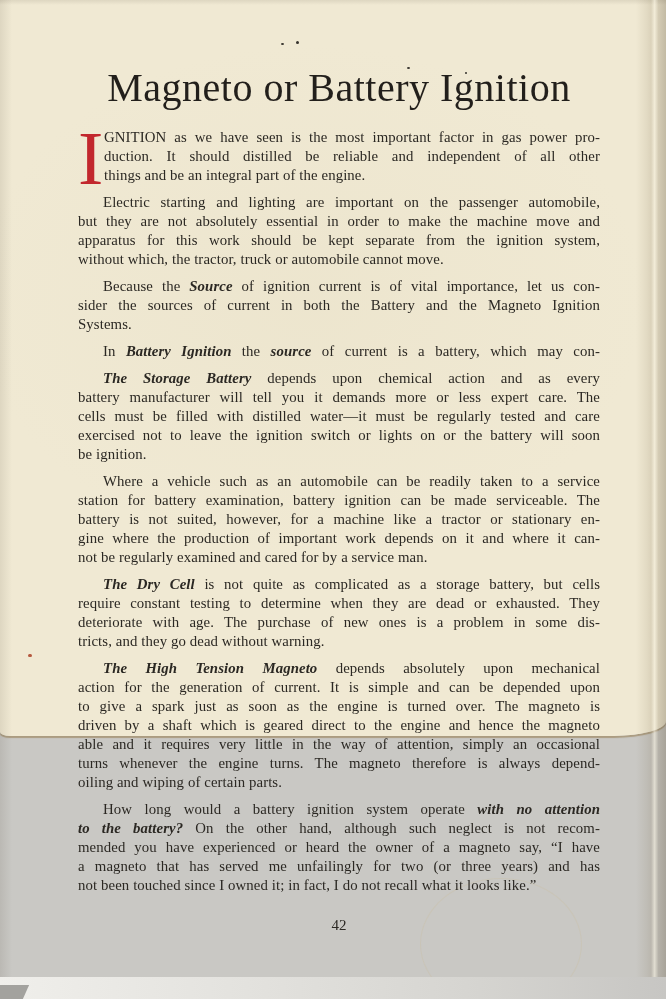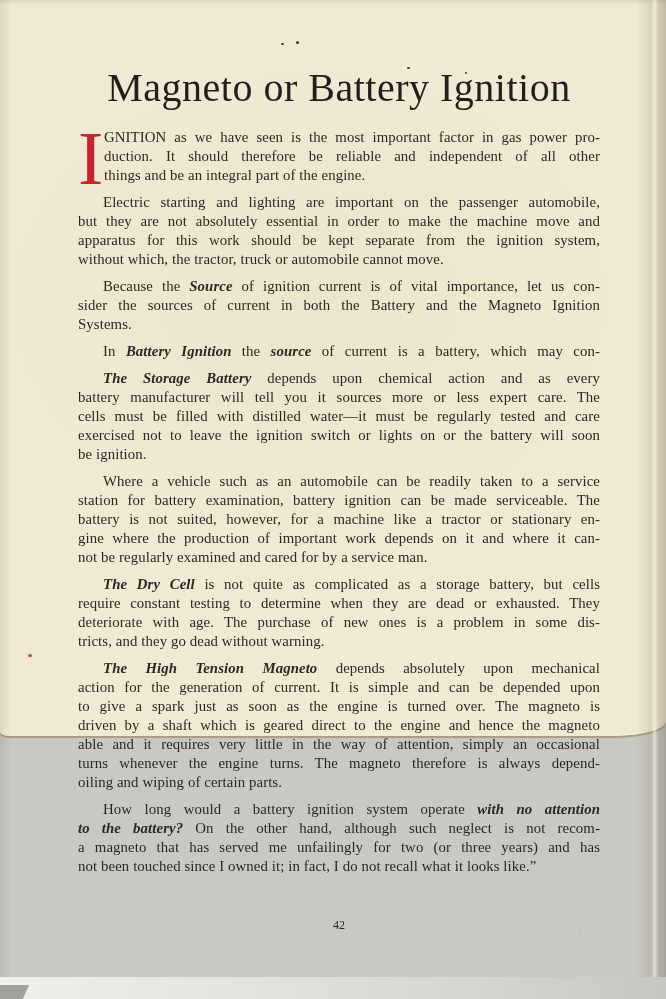--- a/index.html
+++ b/index.html
@@ -97,56 +97,56 @@
   .bi{font-weight:bold;font-style:italic;}
   .drop-cap{
     float:left;
     width:26px;height:57px;
     font-size:76px;line-height:60px;
     color:var(--red);
     text-align:left;
   }
   .page-number{
     position:absolute;left:78px;top:916px;width:522px;
-    text-align:center;font-size:12px;line-height:19px;
+    text-align:center;font-size:15px;line-height:19px;
   }
 </style>
 </head>
 <body>
 
 <div class="page">
   <div class="paper">
     <div class="stain-ring"></div>
 
     <h1 class="title">Magneto or Battery Ignition</h1>
 
     <div class="text-block">
         <div class="para has-drop">
           <span class="drop-cap">I</span>
           <div class="line"><span>GNITION as we have seen is the most important factor in gas power pro-</span></div>
-          <div class="line"><span>duction.  It should therefore be reliable and independent of all other</span></div>
+          <div class="line"><span>duction.  It should distilled be reliable and independent of all other</span></div>
           <div class="line last"><span>things and be an integral part of the engine.</span></div>
         </div>
         <div class="para">
           <div class="line"><span>Electric starting and lighting are important on the passenger automobile,</span></div>
           <div class="line"><span>but they are not absolutely essential in order to make the machine move and</span></div>
           <div class="line"><span>apparatus for this work should be kept separate from the ignition system,</span></div>
           <div class="line last"><span>without which, the tractor, truck or automobile cannot move.</span></div>
         </div>
         <div class="para">
           <div class="line"><span>Because the </span><span class="bi">Source</span><span> of ignition current is of vital importance, let us con-</span></div>
           <div class="line"><span>sider the sources of current in both the Battery and the Magneto Ignition</span></div>
           <div class="line last"><span>Systems.</span></div>
         </div>
         <div class="para">
           <div class="line"><span>In </span><span class="bi">Battery Ignition</span><span> the </span><span class="bi">source</span><span> of current is a battery, which may con-</span></div>
         </div>
         <div class="para">
           <div class="line"><span class="bi">The Storage Battery</span><span> depends upon chemical action and as every</span></div>
-          <div class="line"><span>battery manufacturer will tell you it sources more or less expert care.  The</span></div>
+          <div class="line"><span>battery manufacturer will tell you it demands more or less expert care.  The</span></div>
           <div class="line"><span>cells must be filled with distilled water—it must be regularly tested and care</span></div>
           <div class="line"><span>exercised not to leave the ignition switch or lights on or the battery will soon</span></div>
           <div class="line last"><span>be ignition.</span></div>
         </div>
         <div class="para">
           <div class="line"><span>Where a vehicle such as an automobile can be readily taken to a service</span></div>
           <div class="line"><span>station for battery examination, battery ignition can be made serviceable.  The</span></div>
           <div class="line"><span>battery is not suited, however, for a machine like a tractor or stationary en-</span></div>
           <div class="line"><span>gine where the production of important work depends on it and where it can-</span></div>
           <div class="line last"><span>not be regularly examined and cared for by a service man.</span></div>
@@ -162,20 +162,21 @@
           <div class="line"><span>action for the generation of current.  It is simple and can be depended upon</span></div>
           <div class="line"><span>to give a spark just as soon as the engine is turned over.  The magneto is</span></div>
           <div class="line"><span>driven by a shaft which is geared direct to the engine and hence the magneto</span></div>
           <div class="line"><span>able and it requires very little in the way of attention, simply an occasional</span></div>
           <div class="line"><span>turns whenever the engine turns.  The magneto therefore is always depend-</span></div>
           <div class="line last"><span>oiling and wiping of certain parts.</span></div>
         </div>
         <div class="para">
           <div class="line"><span>How long would a battery ignition system operate </span><span class="bi">with no attention</span></div>
           <div class="line"><span class="bi">to the battery?</span><span>  On the other hand, although such neglect is not recom-</span></div>
+          <div class="line"><span>mended you have experienced or heard the owner of a magneto say, “I have</span></div>
           <div class="line"><span>a magneto that has served me unfailingly for two (or three years) and has</span></div>
           <div class="line last"><span>not been touched since I owned it; in fact, I do not recall what it looks like.”</span></div>
         </div>
       </div>
 
     <div class="page-number">42</div>
 
     <span class="speck s1"></span>
     <span class="speck s2"></span>
     <span class="speck s3"></span>

